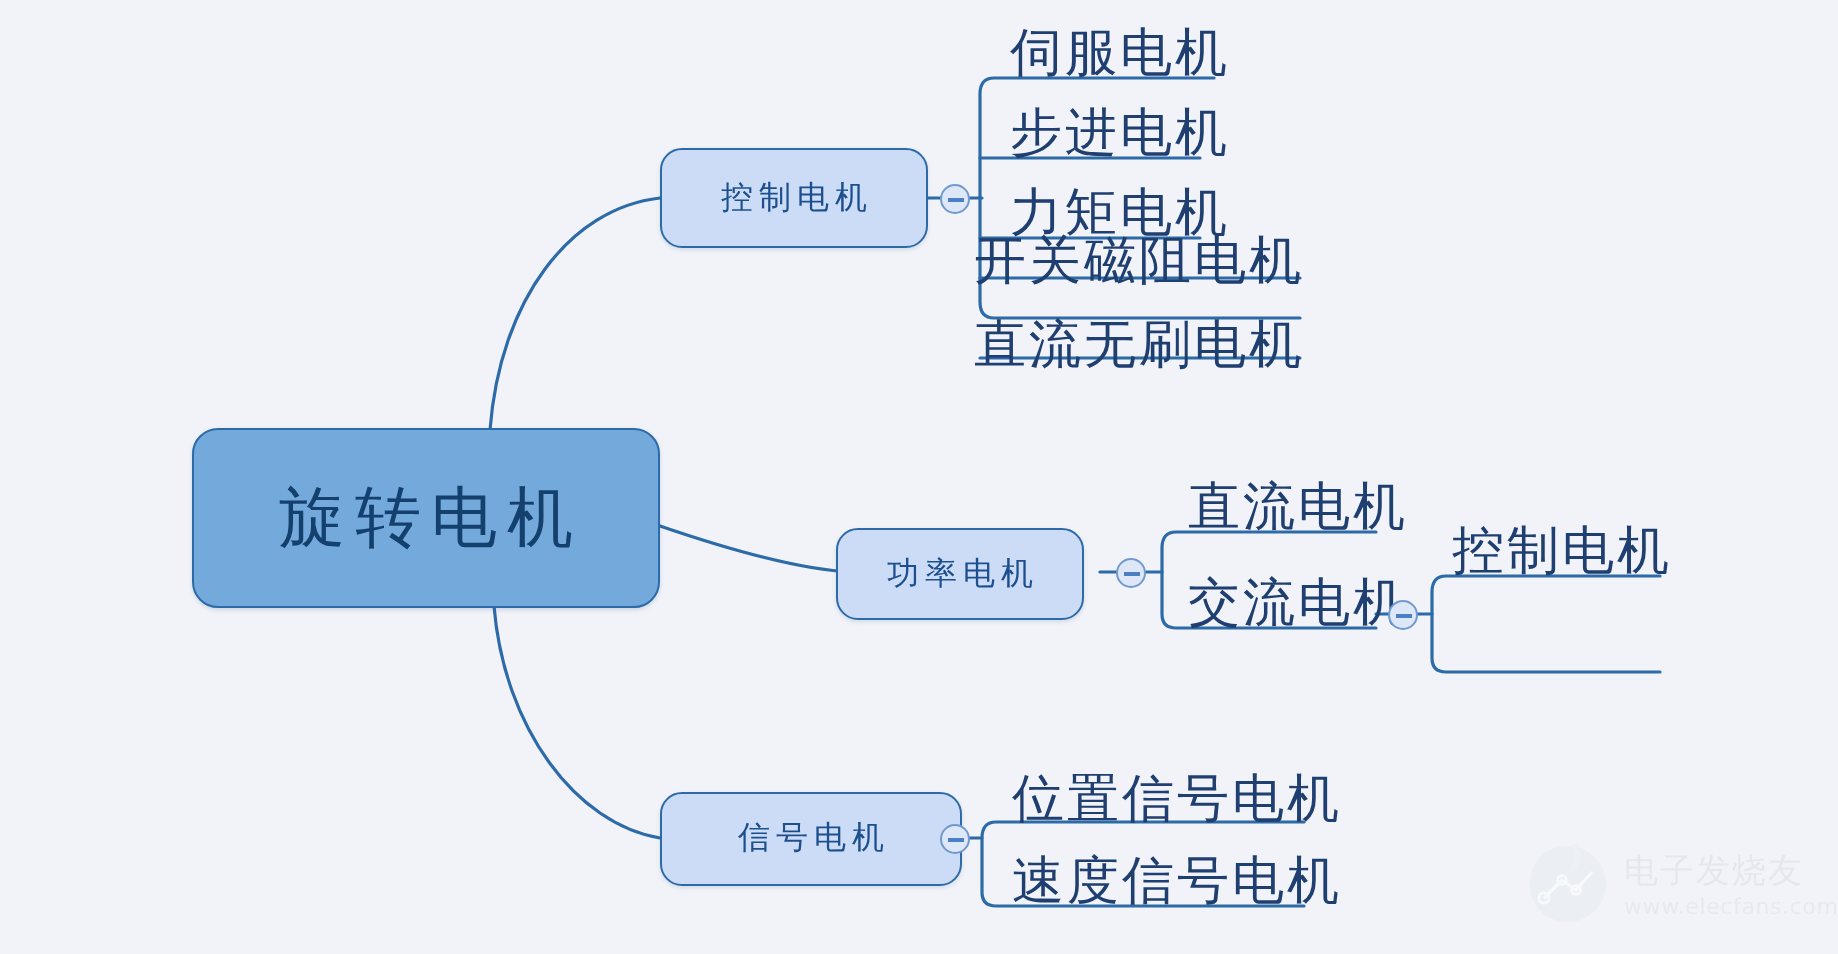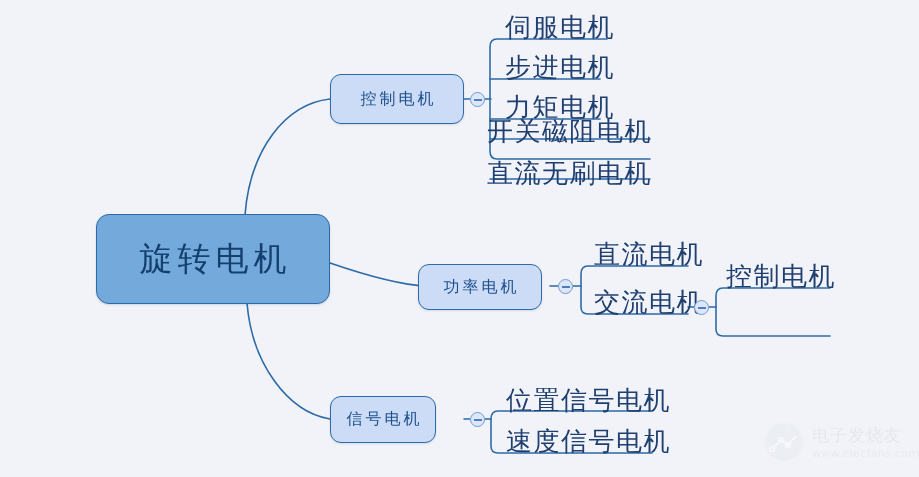--- a/index.html
+++ b/index.html
@@ -204,21 +204,21 @@
     <span>功率电机</span>
   </div>
   <div class="toggle" style="left:558px; top:279px;"></div>
 
   <div class="leaf" style="left:594px; top:241px;">直流电机</div>
   <div class="leaf" style="left:594px; top:289px;">交流电机</div>
 
   <div class="toggle" style="left:694px; top:300px;"></div>
   <div class="leaf" style="left:726px; top:263px;">控制电机</div>
 
-  <div class="node node-branch" style="left:330px; top:396px; width:106px; height:47px;">
+  <div class="node node-branch" style="left:330px; top:396px; width:151px; height:47px;">
     <span>信号电机</span>
   </div>
   <div class="toggle" style="left:470px; top:412px;"></div>
 
   <div class="leaf" style="left:506px; top:387px;">位置信号电机</div>
   <div class="leaf" style="left:506px; top:428px;">速度信号电机</div>
 
   <div id="watermark">
     <div class="wm-mark">
       <svg viewBox="0 0 46 46" width="46" height="46" xmlns="http://www.w3.org/2000/svg">

